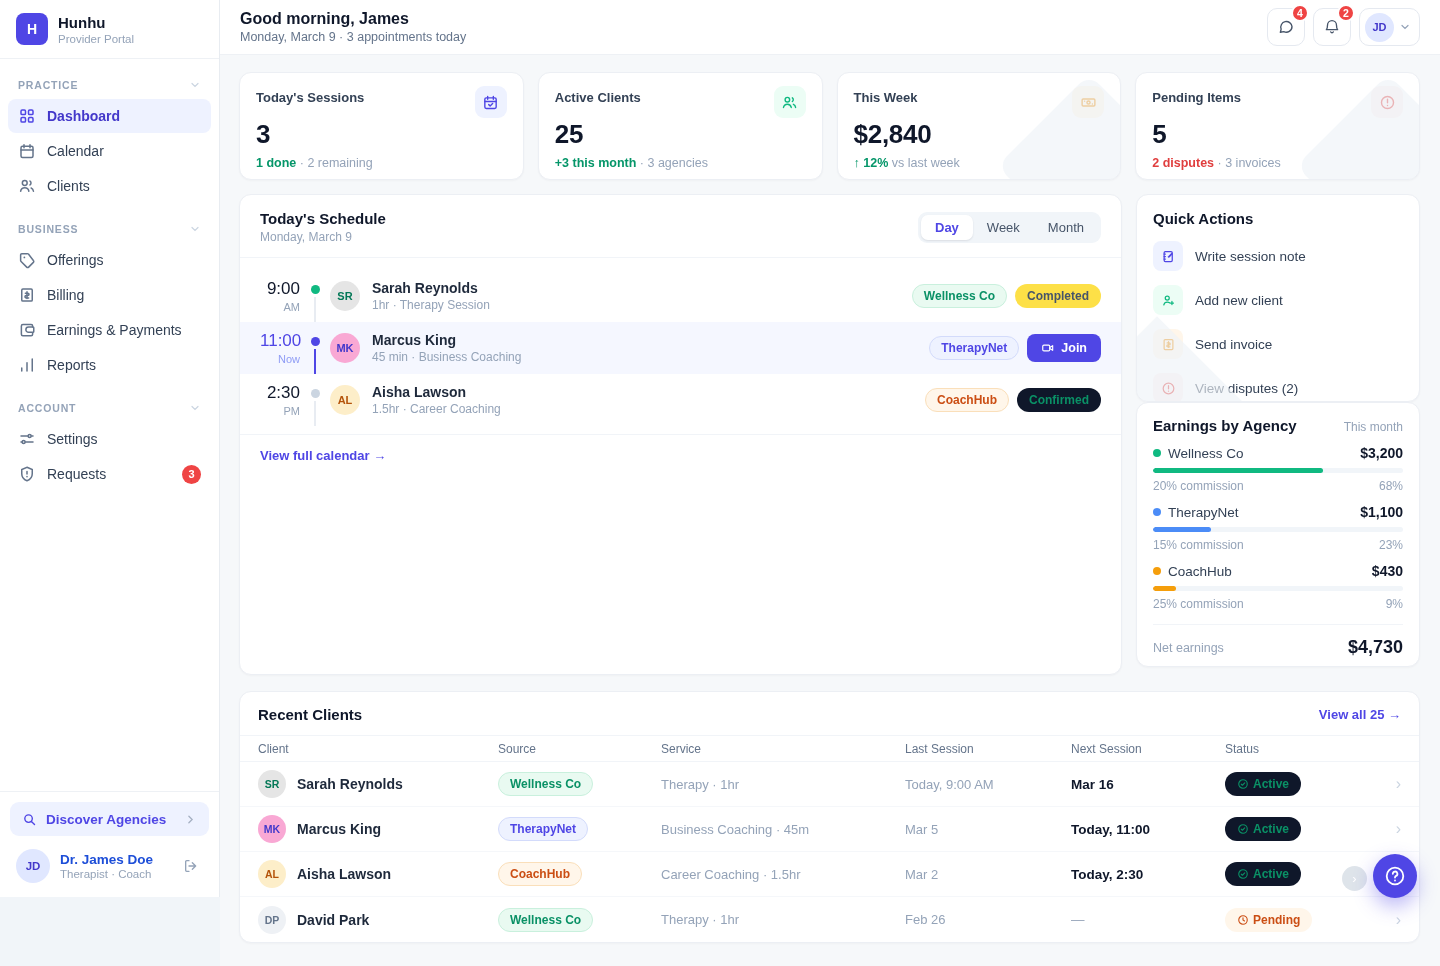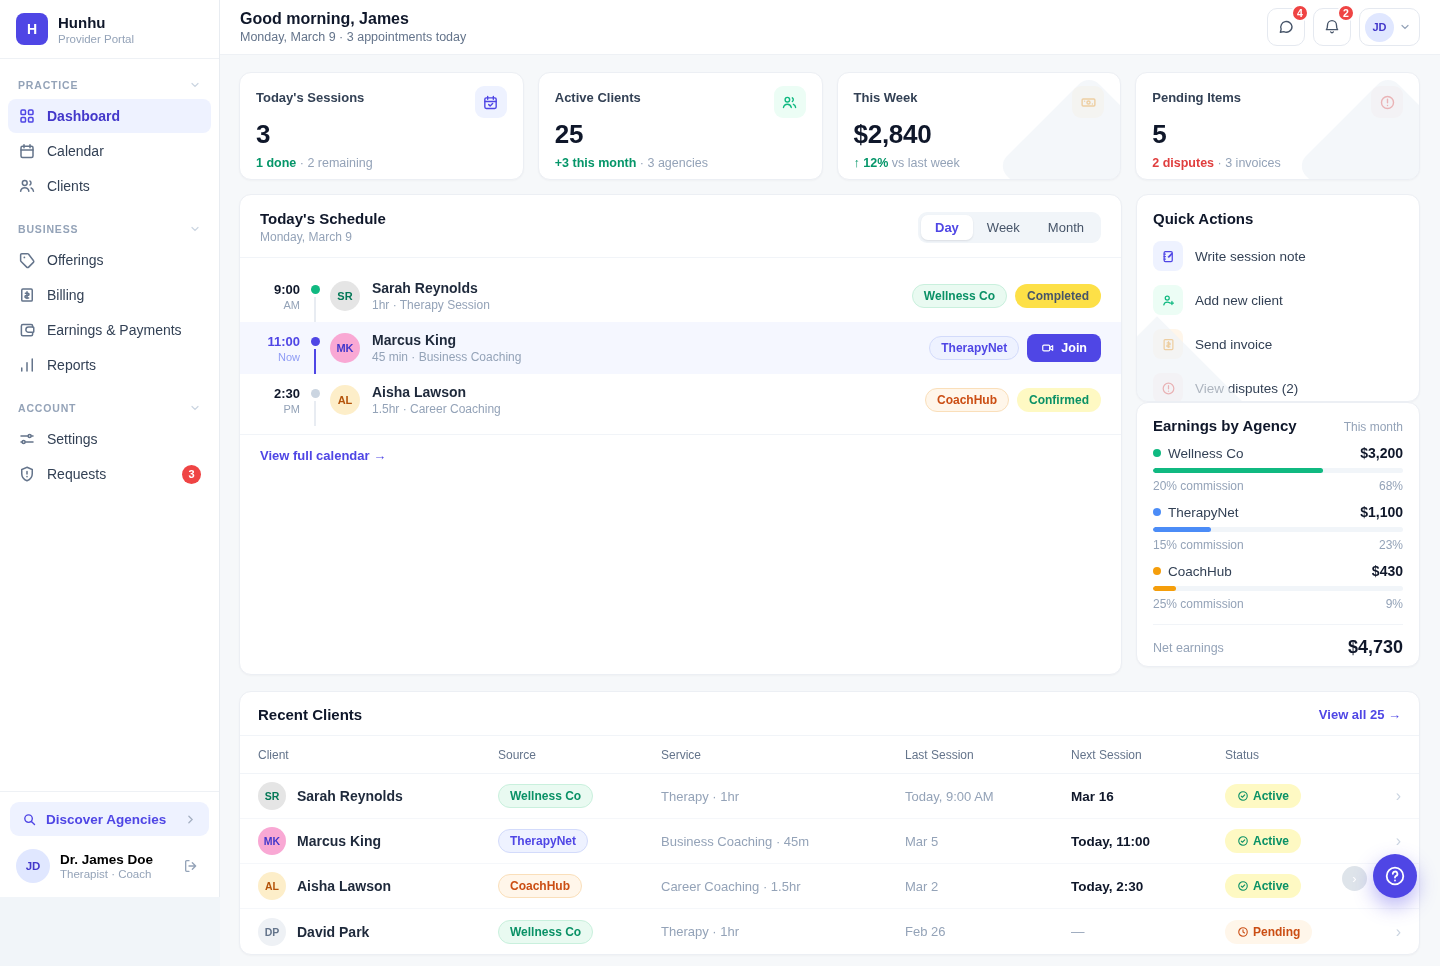--- a/index.html
+++ b/index.html
@@ -48,21 +48,21 @@
   .discover-btn {
     display:flex; align-items:center; gap:9px; background:#eef2ff; border-radius:9px;
     height:34px; padding:0 12px; cursor:pointer;
   }
   .discover-btn .label { color:#4f46e5; font-weight:700; font-size:13.5px; flex:1; }
   .user-row { display:flex; align-items:center; gap:10px; padding:13px 6px 14px; }
   .user-avatar {
     width:34px; height:34px; border-radius:50%; background:#e0e7ff; color:#4338ca;
     font-size:11.5px; font-weight:700; display:flex; align-items:center; justify-content:center;
   }
-  .user-name { font-size:13.5px; font-weight:700; color:#000000; line-height:1.25; }
+  .user-name { font-size:13.5px; font-weight:700; color:#1d4ed8; line-height:1.25; }
   .user-role { font-size:11.5px; color:#94a3b8; }
   .logout-btn { margin-left:auto; color:#94a3b8; cursor:pointer; padding:4px; }
 
   
   .main { flex:1; display:flex; flex-direction:column; background:#f6f8fa; min-width:0; }
   .topbar {
     height:55px; background:#fff; border-bottom:1px solid #eef1f5;
     display:flex; align-items:center; padding:0 20px;
   }
   .greeting { font-size:16px; font-weight:700; color:#0f172a; }
@@ -124,21 +124,21 @@
   .seg { margin-left:auto; background:#f1f5f9; border-radius:9px; padding:3px; display:flex; }
   .seg-tab {
     font-size:13px; color:#475569; padding:5px 14px; border-radius:7px; cursor:pointer; font-weight:500;
   }
   .seg-tab.active { background:#fff; color:#4f46e5; font-weight:700; box-shadow:0 1px 2px rgba(15,23,42,0.1); }
 
   .appt-list { padding-top:12px; }
   .appt-row { display:flex; align-items:center; height:52px; padding:0 20px; }
   .appt-row.current { background:#f5f7ff; }
   .appt-time { width:40px; text-align:right; }
-  .appt-time .t { font-size:13px; font-weight:700; color:#0f172a; }
+  .appt-time .t { font-size:17px; font-weight:400; color:#0f172a; }
   .appt-time .m { font-size:11px; color:#94a3b8; margin-top:2px; }
   .appt-row.current .t { color:#4f46e5; }
   .appt-row.current .m { color:#8f9cf5; }
   .tl { width:30px; display:flex; flex-direction:column; align-items:center; align-self:stretch; padding-top:15px; }
   .tl .dot { width:9px; height:9px; border-radius:50%; }
   .tl .line { width:2px; flex:1; margin-top:3px; background:#e8ecf2; }
   .dot-green { background:#10b981; } .dot-indigo { background:#4f46e5; } .dot-gray { background:#cbd5e1; }
   .line-indigo { background:#4f46e5 !important; }
   .appt-avatar {
     width:30px; height:30px; border-radius:50%; font-size:11px; font-weight:700;
@@ -153,21 +153,21 @@
   .appt-right { margin-left:auto; display:flex; align-items:center; gap:8px; }
 
   .pill {
     display:inline-flex; align-items:center; gap:4px; font-size:12px; font-weight:700;
     padding:4px 11px; border-radius:999px; border:1px solid transparent; white-space:nowrap;
   }
   .pill-wellness { background:#e9faf1; color:#0a9166; border-color:#c9f0dd; }
   .pill-therapynet { background:#eef2ff; color:#4f46e5; border-color:#d3dbfb; }
   .pill-coachhub { background:#fff6ea; color:#cb4e14; border-color:#fadfba; }
   .pill-neutral { background:#fde047; color:#475569; }
-  .pill-green { background:#fef9c3; color:#0a9166; }
+  .pill-green { background:#0f172a; color:#0a9166; }
   .pill-pending { background:#fff6ea; color:#cb4e14; }
 
   .join-btn {
     display:inline-flex; align-items:center; gap:6px; background:#4f46e5; color:#fff;
     font-size:12.5px; font-weight:700; border:none; border-radius:8px; padding:7px 14px; cursor:pointer;
   }
   .sched-footer { border-top:1px solid #f1f4f8; padding:12px 20px; margin-top:8px; }
   .link { color:#4f46e5; font-size:13px; font-weight:700; cursor:pointer; text-decoration:none; }
 
   
@@ -194,21 +194,21 @@
   .earn-divider { border-top:1px solid #f1f4f8; margin:13px 0 0; }
   .net-row { display:flex; align-items:center; justify-content:space-between; margin-top:12px; }
   .net-label { font-size:12.5px; color:#94a3b8; }
   .net-value { font-size:18px; font-weight:800; color:#0f172a; }
 
   
   .clients-panel { margin-top:16px; }
   .clients-head { display:flex; align-items:center; justify-content:space-between; padding:14px 18px 12px; }
   .tbl-head {
     display:grid; grid-template-columns:240px 163px 244px 166px 154px 140px 1fr;
-    padding:0 18px; height:39px; align-items:center;
+    padding:0 18px; height:27px; align-items:center;
     border-top:1px solid #f1f4f8; border-bottom:1px solid #f1f4f8;
     font-size:12px; color:#64748b; font-weight:500;
   }
   .tbl-row {
     display:grid; grid-template-columns:240px 163px 244px 166px 154px 140px 1fr;
     padding:0 18px; height:45px; align-items:center; border-bottom:1px solid #f5f7fa;
     cursor:pointer;
   }
   .tbl-row:last-child { border-bottom:none; }
   .cell-client { display:flex; align-items:center; gap:11px; }

